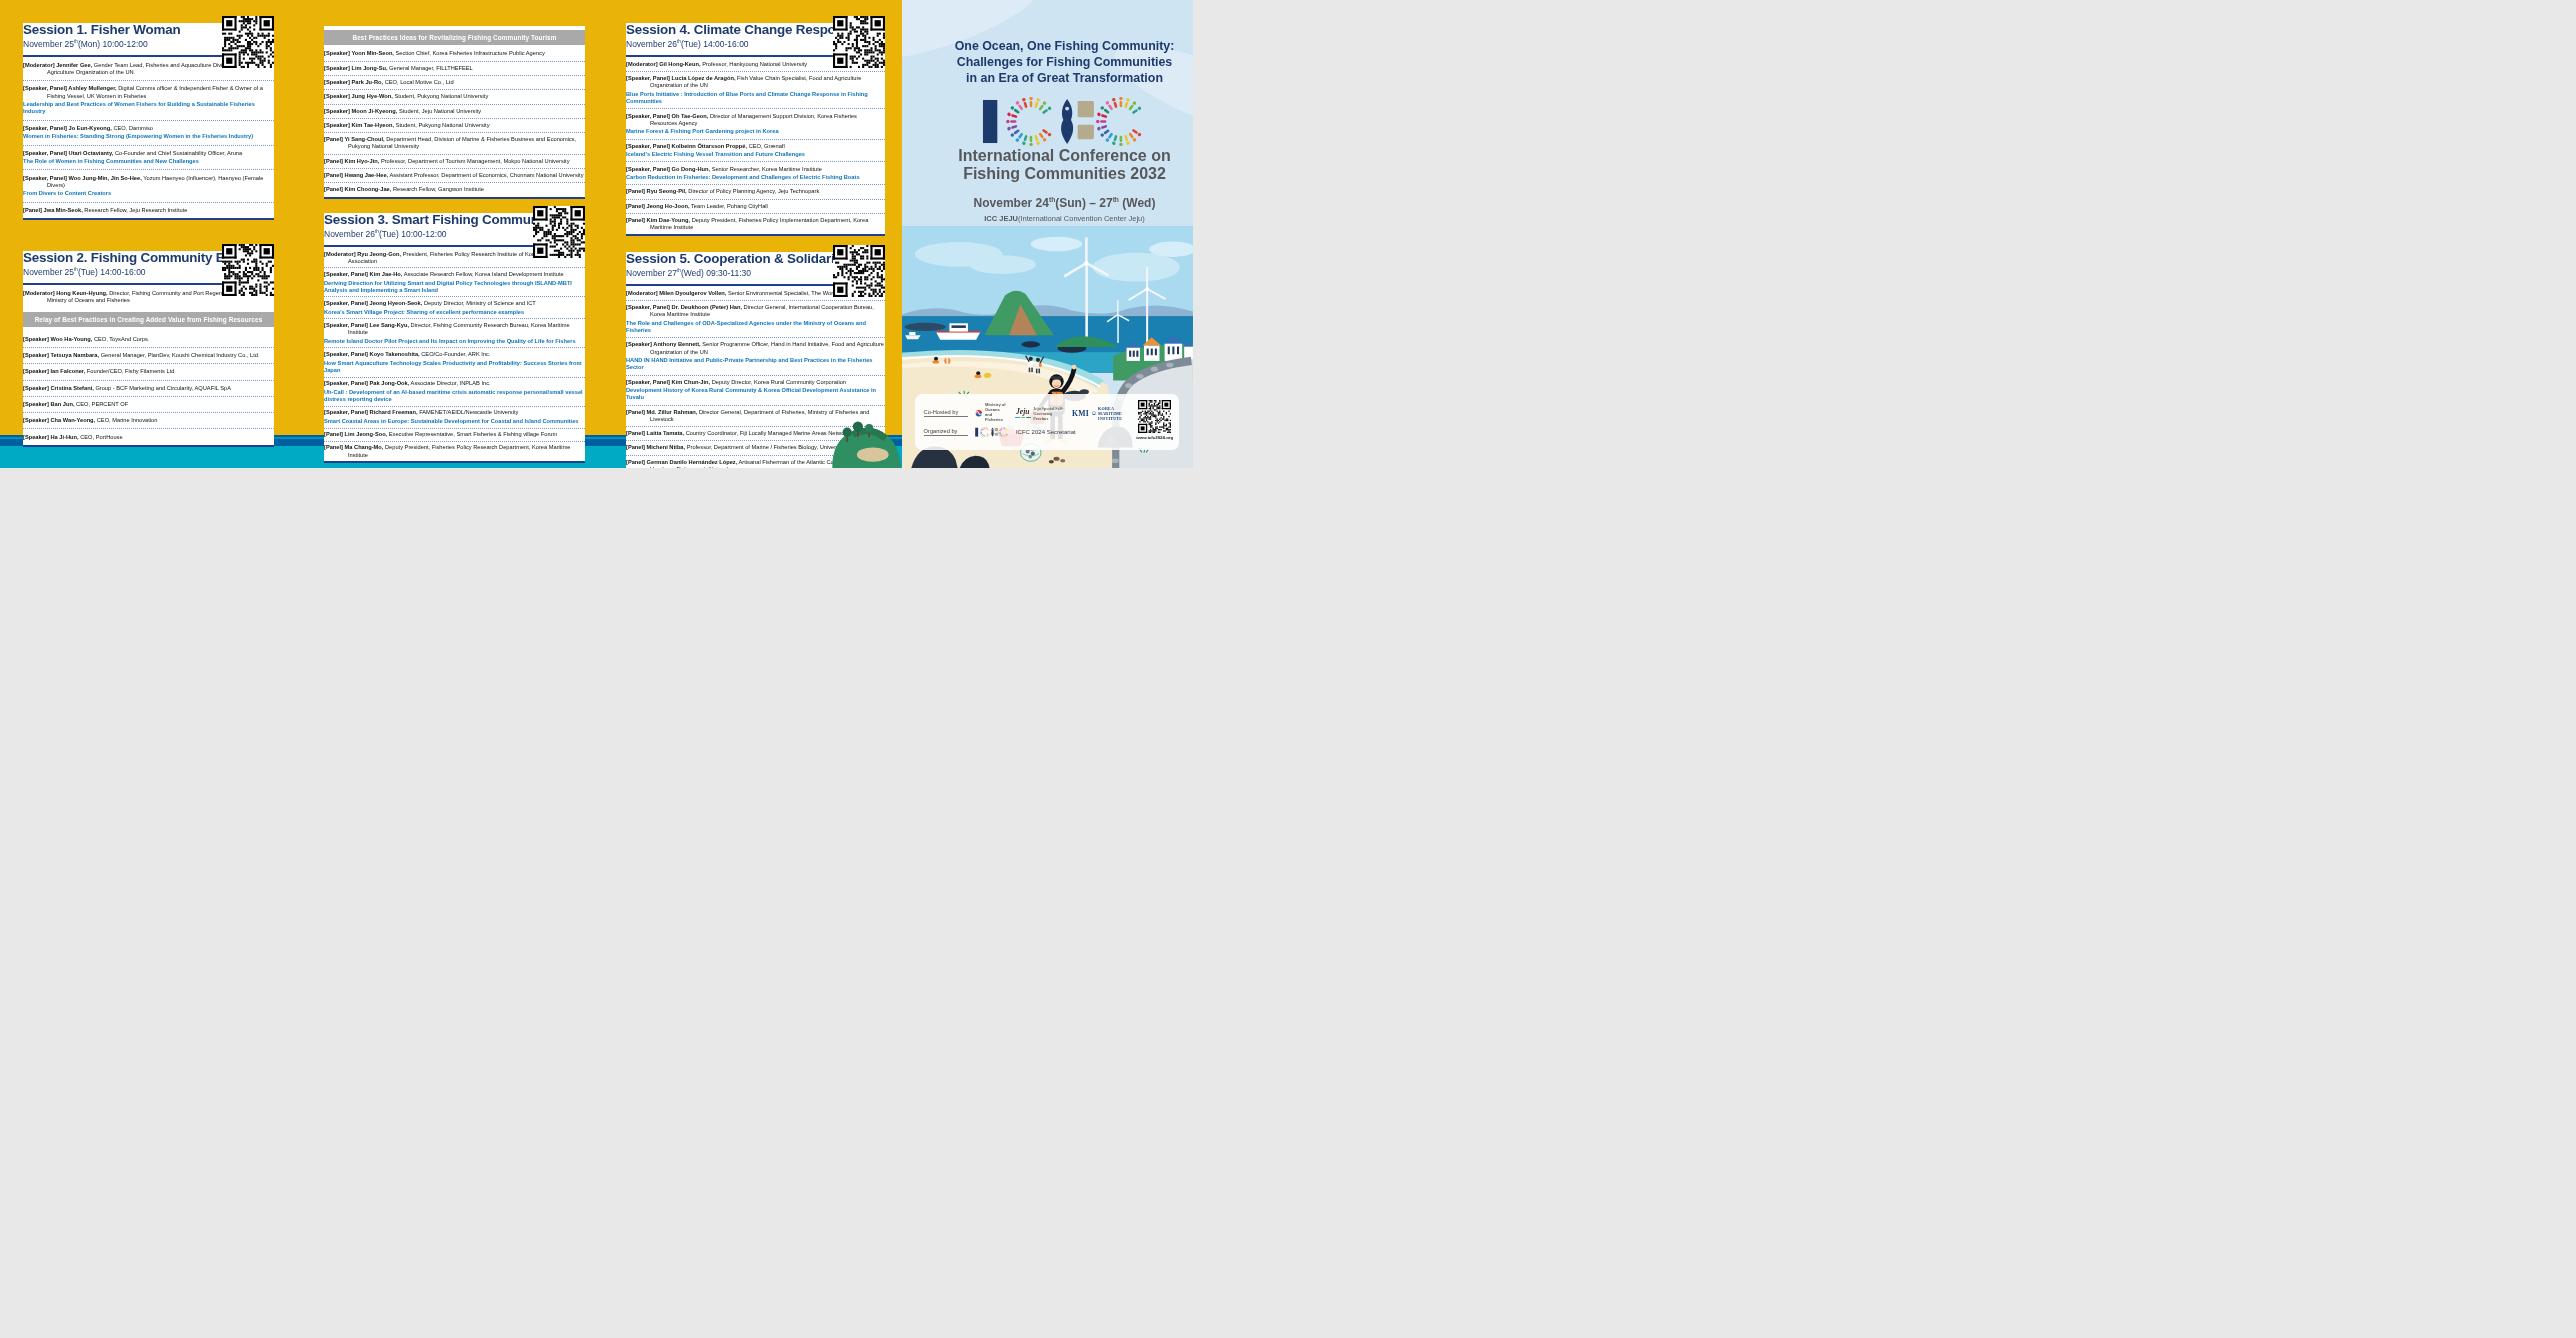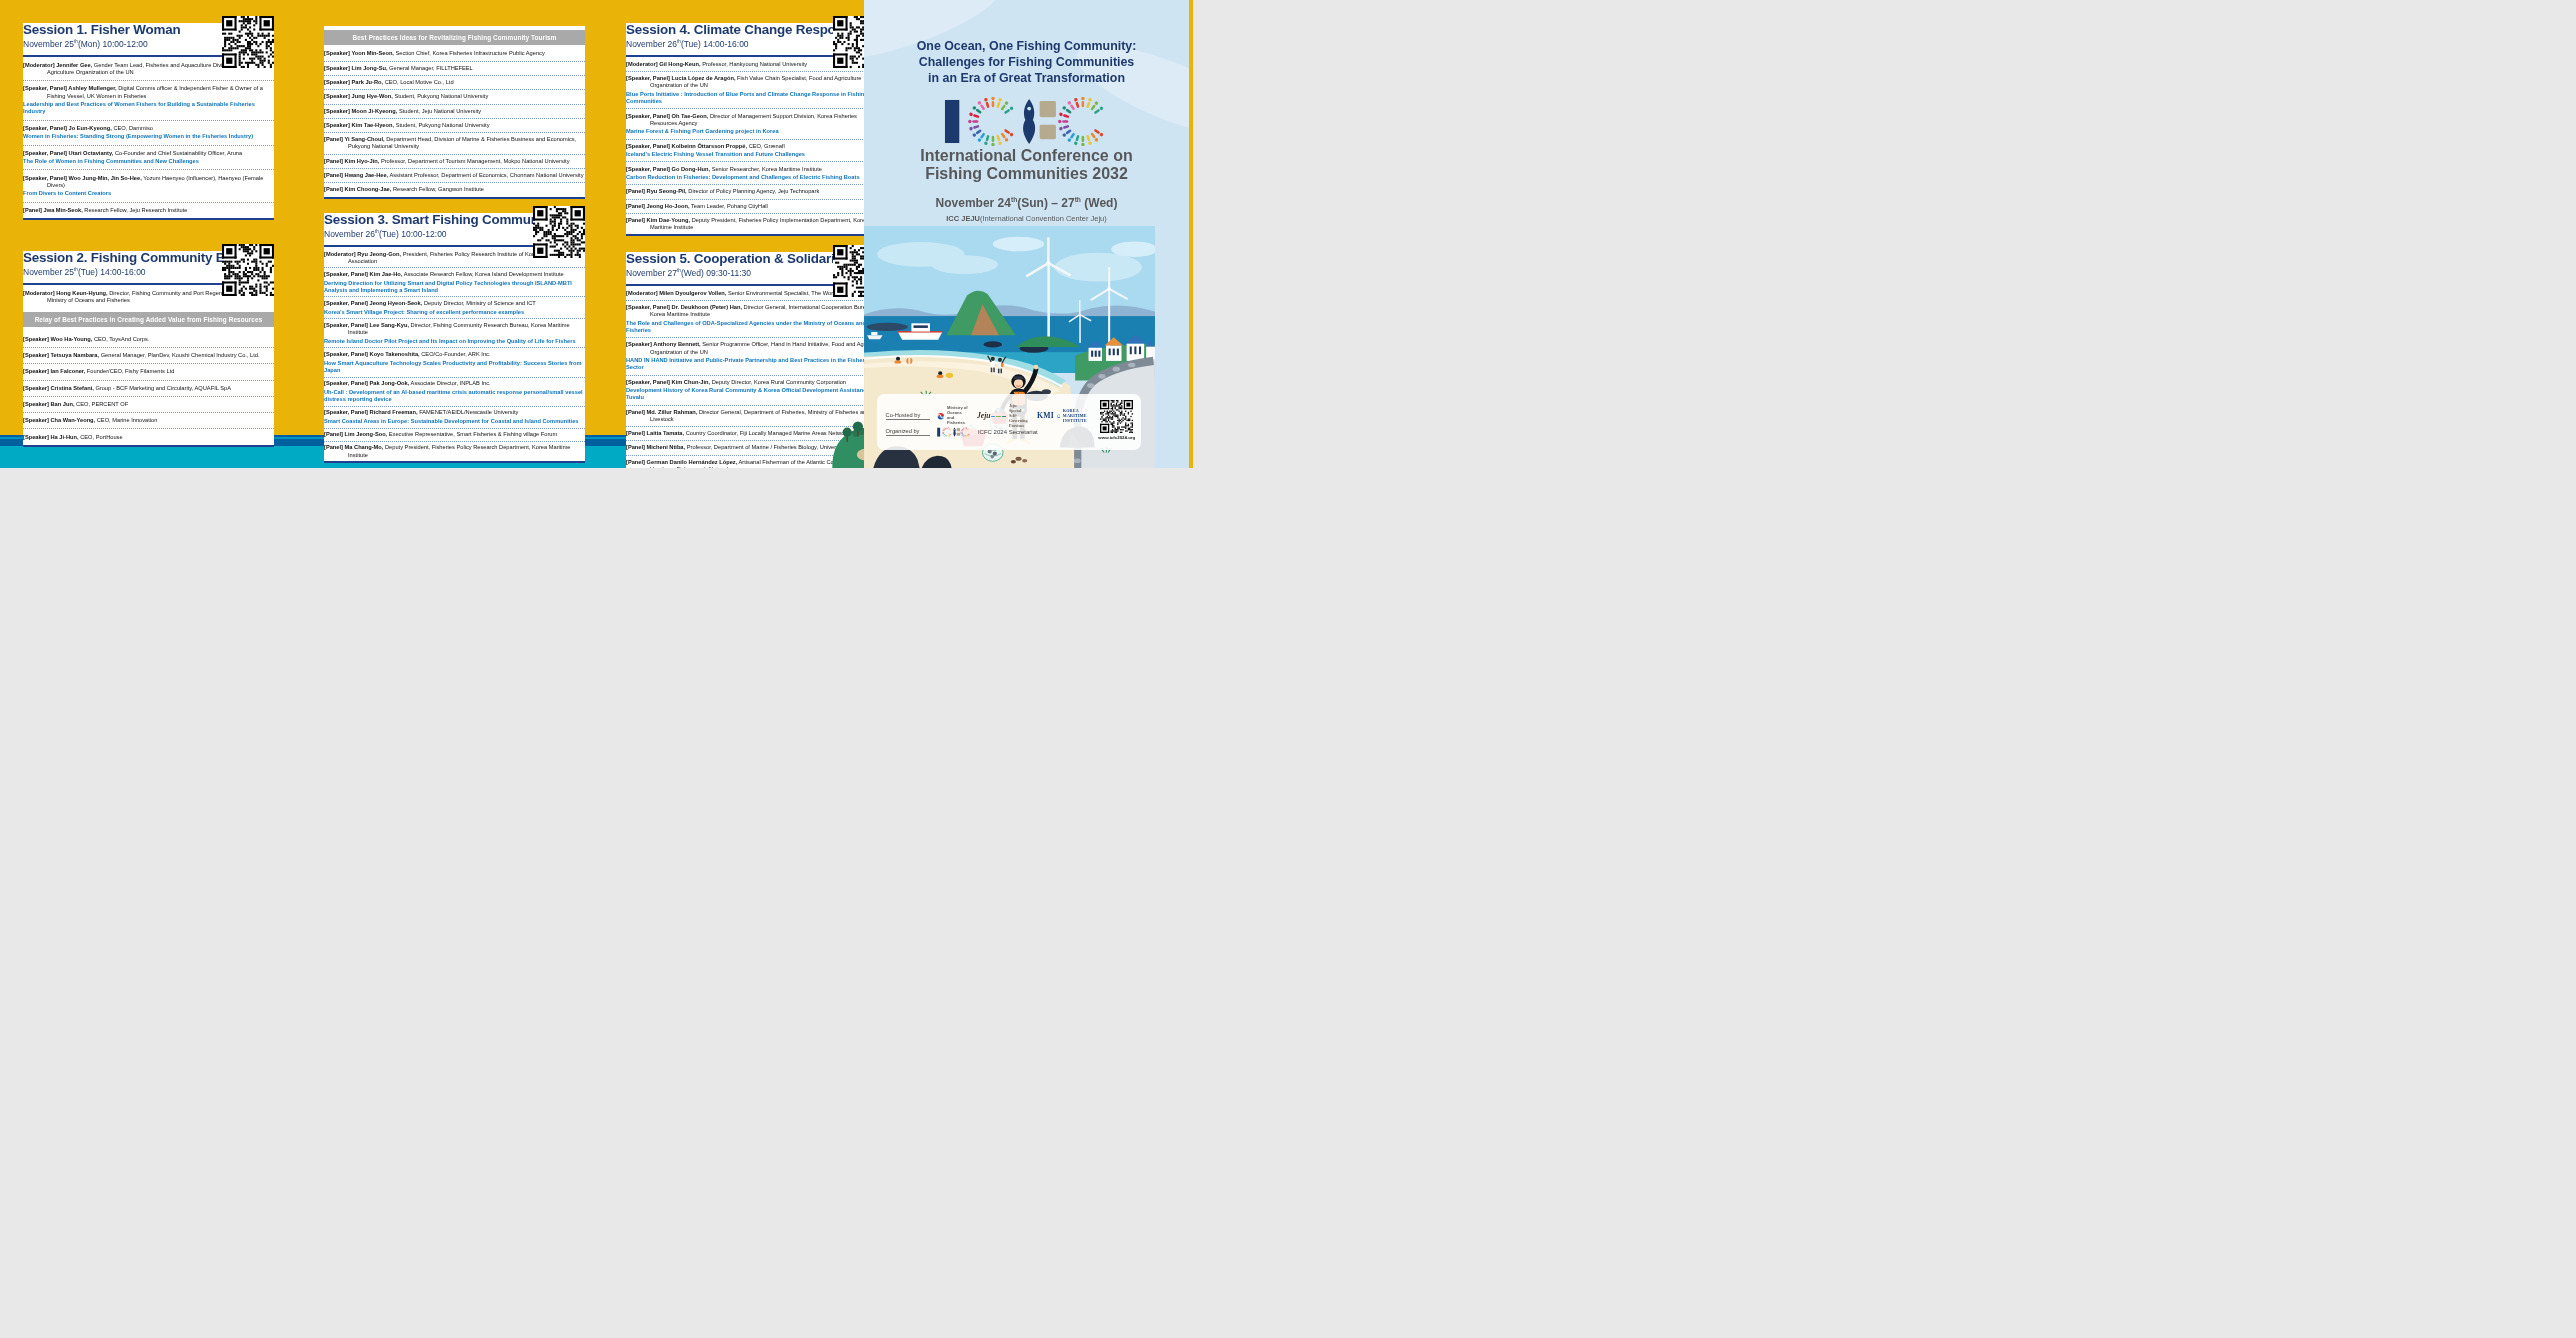--- a/index.html
+++ b/index.html
@@ -44,41 +44,41 @@
   .banner-row .banner{background:var(--banner);color:#fff;font-weight:bold;font-size:6.4px;text-align:center;padding:4.1px 3.1px;letter-spacing:0.1px}
 
   .band{position:absolute;left:0;width:902px;z-index:0}
   #band1{top:435px;height:2.1px;background:var(--band-navy)}
   #band2{top:437px;height:2.1px;background:var(--band-light)}
   #band3{top:439px;height:6.7px;background:var(--band-navy)}
   #band4{top:446px;height:22px;background:var(--band-teal)}
 
   .island{position:absolute;left:823px;top:405px;width:78px;height:63px;z-index:2}
 
-  .rp{position:absolute;left:864px;top:0;width:325px;height:468px;background:var(--rp-bg);overflow:hidden;z-index:2}
+  .rp{position:absolute;left:902px;top:0;width:325px;height:468px;background:var(--rp-bg);overflow:hidden;z-index:2}
   .rp .sw{position:absolute;background:rgba(255,255,255,.28);border-radius:50%}
   .sw1{width:216px;height:62px;left:-72px;top:-15.5px;transform:rotate(-18deg)}
   .sw2{width:196px;height:57px;right:-77px;top:62px;transform:rotate(22deg)}
   .rp-title{position:relative;margin:39px 14.4px 0;text-align:center;font-weight:bold;font-size:12.4px;line-height:1.27;color:var(--navy)}
   .icfc-logo{display:block;margin:10.3px auto 0;position:relative}
   .conf-name{position:relative;margin-top:1px;text-align:center;font-weight:bold;font-size:16px;line-height:1.16;color:var(--gray-text)}
   .conf-date{position:relative;margin-top:12.4px;text-align:center;font-weight:bold;font-size:12px;color:var(--gray-text)}
   .conf-date sup{font-size:6.7px;vertical-align:super}
   .venue{position:relative;margin-top:3.6px;text-align:center;font-size:7.5px;color:var(--gray-text)}
   .venue b{font-weight:bold}
   .illus{position:absolute;left:0;bottom:0;width:291px;height:242px}
 
   .card{position:absolute;left:13.4px;top:394px;width:264px;height:56px;background:rgba(255,255,255,.87);border-radius:7.2px;z-index:3}
   .card-label{font-size:5.7px;color:#3c3c3c;border-bottom:0.8px solid #777;padding-bottom:1.5px;width:44px;flex:none}
   .card-row{position:absolute;left:8.2px;display:flex;align-items:center;gap:7.2px}
   .row1{top:9.3px;width:206px}
   .row2{top:33px}
   .logo-item{display:flex;align-items:center;gap:2.6px}
   .mof-label{font-size:4.1px;color:#555;line-height:1.2;font-weight:bold}
-  .jeju-wrap{display:flex;flex-direction:row;align-items:center}
+  .jeju-wrap{display:flex;flex-direction:column;align-items:center}
   .jeju-name{font-family:"Liberation Serif",serif;font-style:italic;font-weight:bold;font-size:7.7px;color:#3c3222;line-height:1}
   .jeju-bars{display:flex;gap:1px;margin-top:1px}
   .jeju-bars i{display:block;width:4.6px;height:1.3px;border-radius:1px}
   .jeju-label{font-size:4.1px;color:#6b5d4f;font-family:"Liberation Serif",serif;font-weight:bold}
   .kmi-name{font-size:7.7px;font-weight:bold;color:#123f7c;font-family:Liberation Serif, serif;letter-spacing:0.3px}
   .kmi-label{font-size:4.1px;color:#123f7c;font-family:"Liberation Serif",serif;font-weight:bold;letter-spacing:0.2px}
   .sec-label{font-size:6px;color:#3c3c3c}
   .card-qr{position:absolute;right:8.2px;top:6.2px;width:33px;height:33px;background:#fff}
   .card-qr svg{width:100%;height:100%;display:block}
   .card-url{position:absolute;right:3.1px;top:41px;width:43px;text-align:center;font-size:4.4px;font-weight:bold;color:#222}

